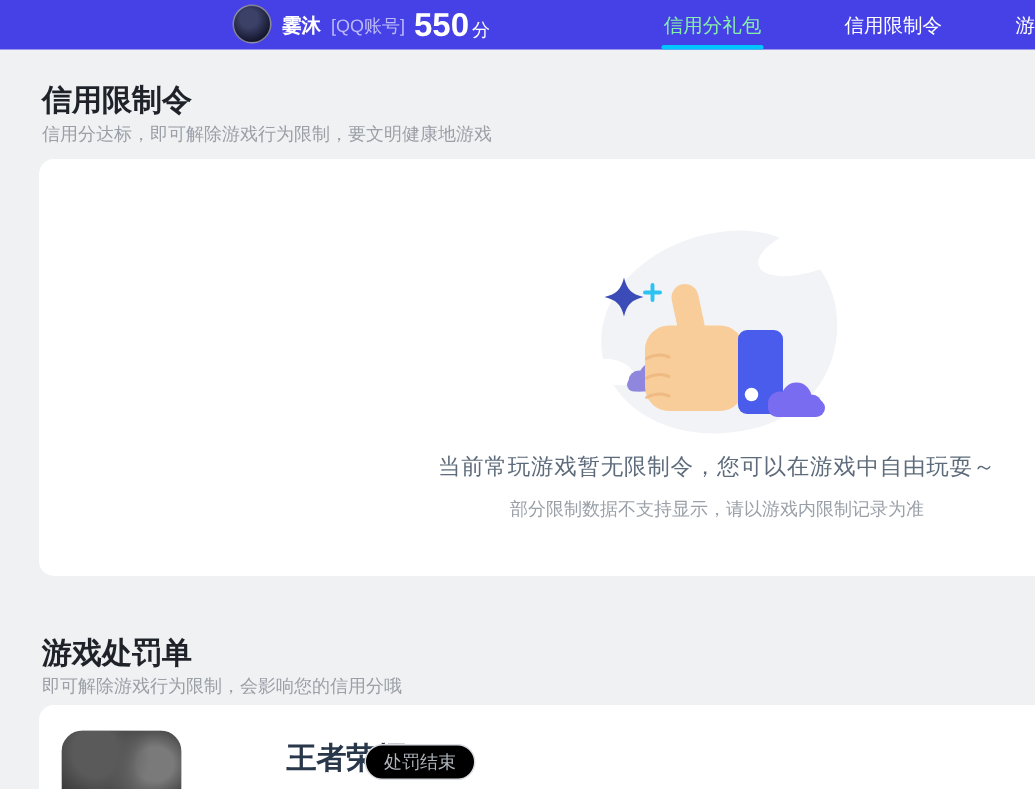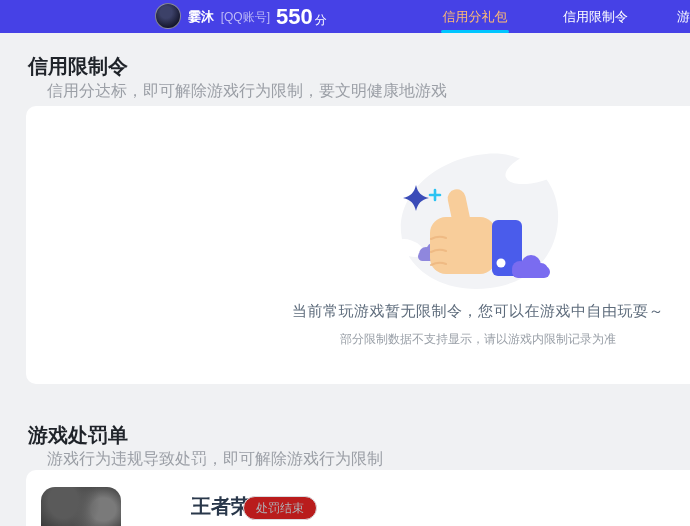--- a/index.html
+++ b/index.html
@@ -30,35 +30,35 @@
   .uacct { color:#bdbaf7; font-weight:normal; font-size:12px; margin-left:3px; }
   .score {
     position:absolute; left:276px; top:0; height:33px; line-height:33px;
     color:#fff; font-size:22px; font-weight:bold; white-space:nowrap;
   }
   .score-unit { font-size:12px; font-weight:normal; margin-left:2px; }
   .tab {
     position:absolute; top:0; height:33px; line-height:33px;
     color:#fff; font-size:13px; white-space:nowrap; cursor:pointer;
   }
-  .tab-1 { left:441px; width:68px; text-align:center; color:#fdba74; }
+  .tab-1 { left:441px; width:68px; text-align:center; color:#86efac; }
   .tab-2 { left:563px; }
   .tab-3 { left:677px; }
   .tab-underline {
     position:absolute; left:441px; top:30px; width:68px; height:3px;
     background:#00c6ff; border-radius:2px;
   }
   
   .sec-title {
     position:absolute; left:28px;
     font-size:20px; font-weight:bold; color:#1f2329; white-space:nowrap;
   }
   .sec-sub {
     position:absolute; left:28px;
-    font-size:16px; color:#9b9fa6; white-space:nowrap;margin-left:19px;
+    font-size:12px; color:#9b9fa6; white-space:nowrap;
   }
   .t1 { top:53px; }  .s1 { top:81px; }
   .t2 { top:422px; } .s2 { top:449px; }
   
   .card {
     position:absolute; left:26px; width:904px;
     background:#fff; border-radius:10px;
   }
   .card-restriction { top:106px; height:278px; }
   .card-punishment  { top:470px; height:120px; cursor:pointer; }
@@ -84,21 +84,21 @@
       linear-gradient(135deg,#3a3a3a,#1f1f1f 60%,#2e2e2e);
   }
   .game-title {
     position:absolute; left:155px; top:494px;
     font-size:20px; font-weight:bold; color:#29374a; line-height:24px; white-space:nowrap;margin-left:36px;
   }
   .status-badge {
     position:absolute; left:243px; top:496px;
     font-size:12px; color:#aeb4ba; line-height:1;
     border:1px solid #d9dce0; border-radius:12px; padding:5px 12px; white-space:nowrap;
-    background:#b91c1c;
+    background:#000000;
   }
 </style>
 </head>
 <body>
 
 <div class="header">
   <div class="avatar"></div>
   <div class="uname">
     <span>霎沐</span>
     <span class="uacct">[QQ账号]</span>
@@ -149,18 +149,18 @@
   </g>
 
   <path d="M 26 41 C 28 49 31 52 39 54 C 31 56 28 59 26 67 C 24 59 21 56 13 54 C 21 52 24 49 26 41 Z" fill="#3b4cb8"></path>
   <path d="M40 51 H 50 M45 46 V 56" stroke="#2cc3f2" stroke-width="2.6" stroke-linecap="round"></path>
 </svg>
 
 <div class="empty-msg">当前常玩游戏暂无限制令，您可以在游戏中自由玩耍～</div>
 <div class="empty-note">部分限制数据不支持显示，请以游戏内限制记录为准</div>
 
 <div class="sec-title t2">游戏处罚单</div>
-<div class="sec-sub s2">游戏行为违规导致处罚，即可解除游戏行为限制</div>
+<div class="sec-sub s2">即可解除游戏行为限制，会影响您的信用分哦</div>
 
 <div class="card card-punishment"></div>
 <div class="game-thumb"></div>
 <div class="game-title">王者荣耀</div>
 <div class="status-badge">处罚结束</div>
 
 </body></html>

